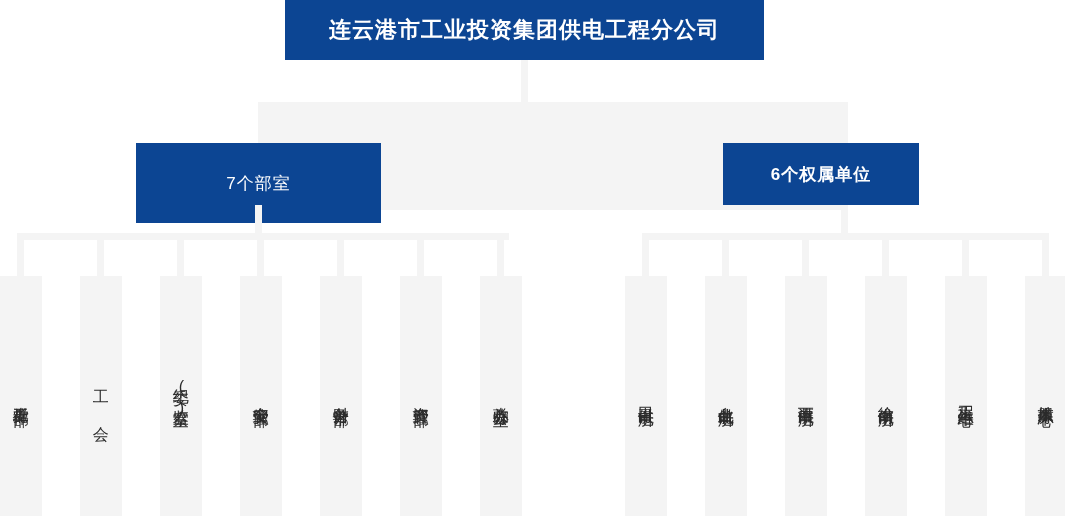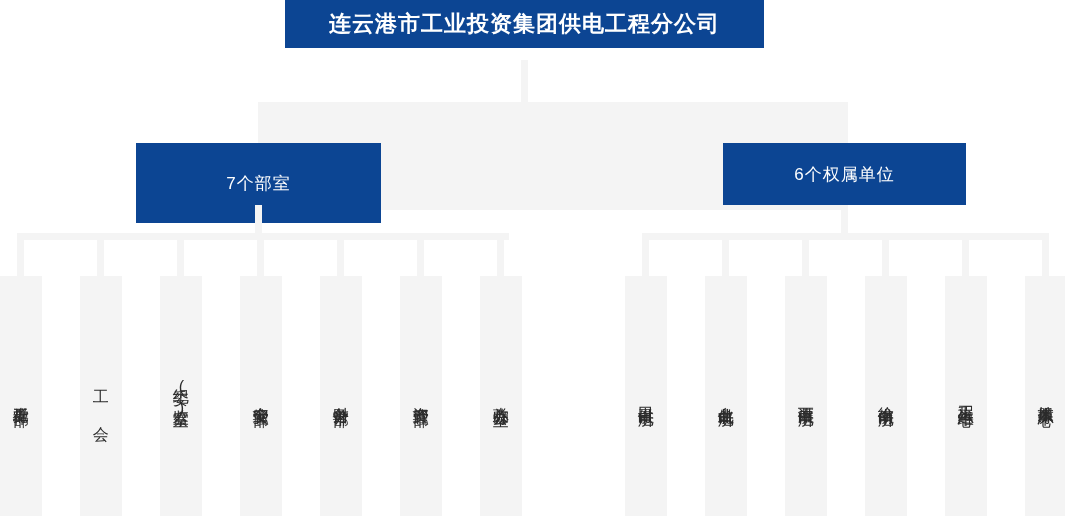--- a/index.html
+++ b/index.html
@@ -26,39 +26,39 @@
     display: flex;
     align-items: center;
     justify-content: center;
     letter-spacing: 1px;
     box-sizing: border-box;
   }
   #root-box {
     left: 285px;
     top: 0px;
     width: 479px;
-    height: 48px;
+    height: 60px;
     font-size: 22px;
     font-weight: 700;
   }
   #branch-box-left {
     left: 136px;
     top: 143px;
     width: 245px;
     height: 80px;
     font-size: 17px;
     font-weight: 400;
   }
   #branch-box-right {
     left: 723px;
     top: 143px;
-    width: 243px;
+    width: 196px;
     height: 62px;
     font-size: 17px;
-    font-weight: 400;
+    font-weight: 700;
   }
 
   
   .conn {
     position: absolute;
     background: #f4f4f4;
   }
   
   #slab {
     left: 258px;

